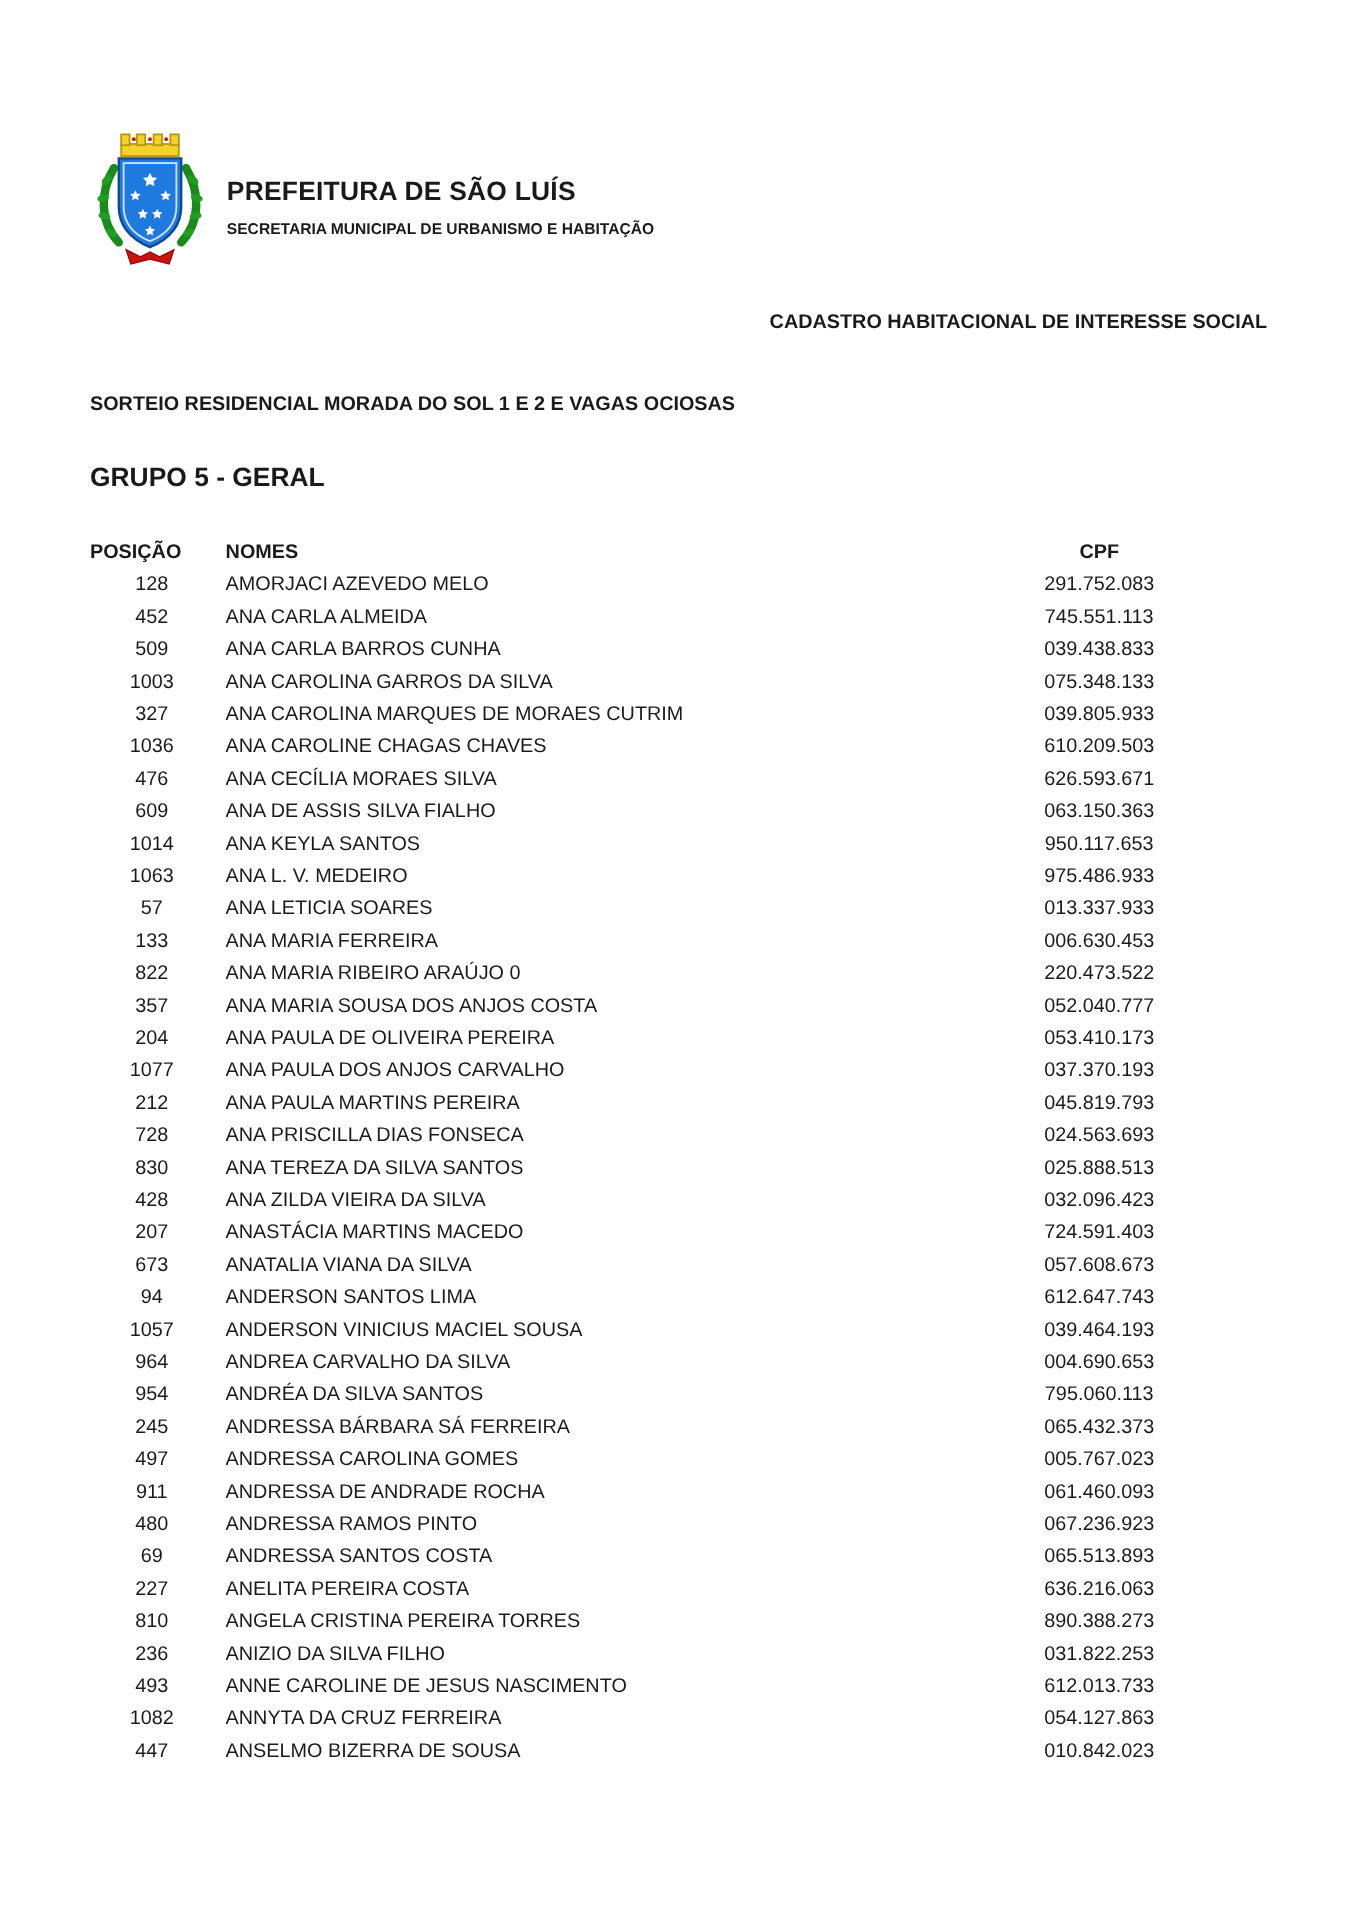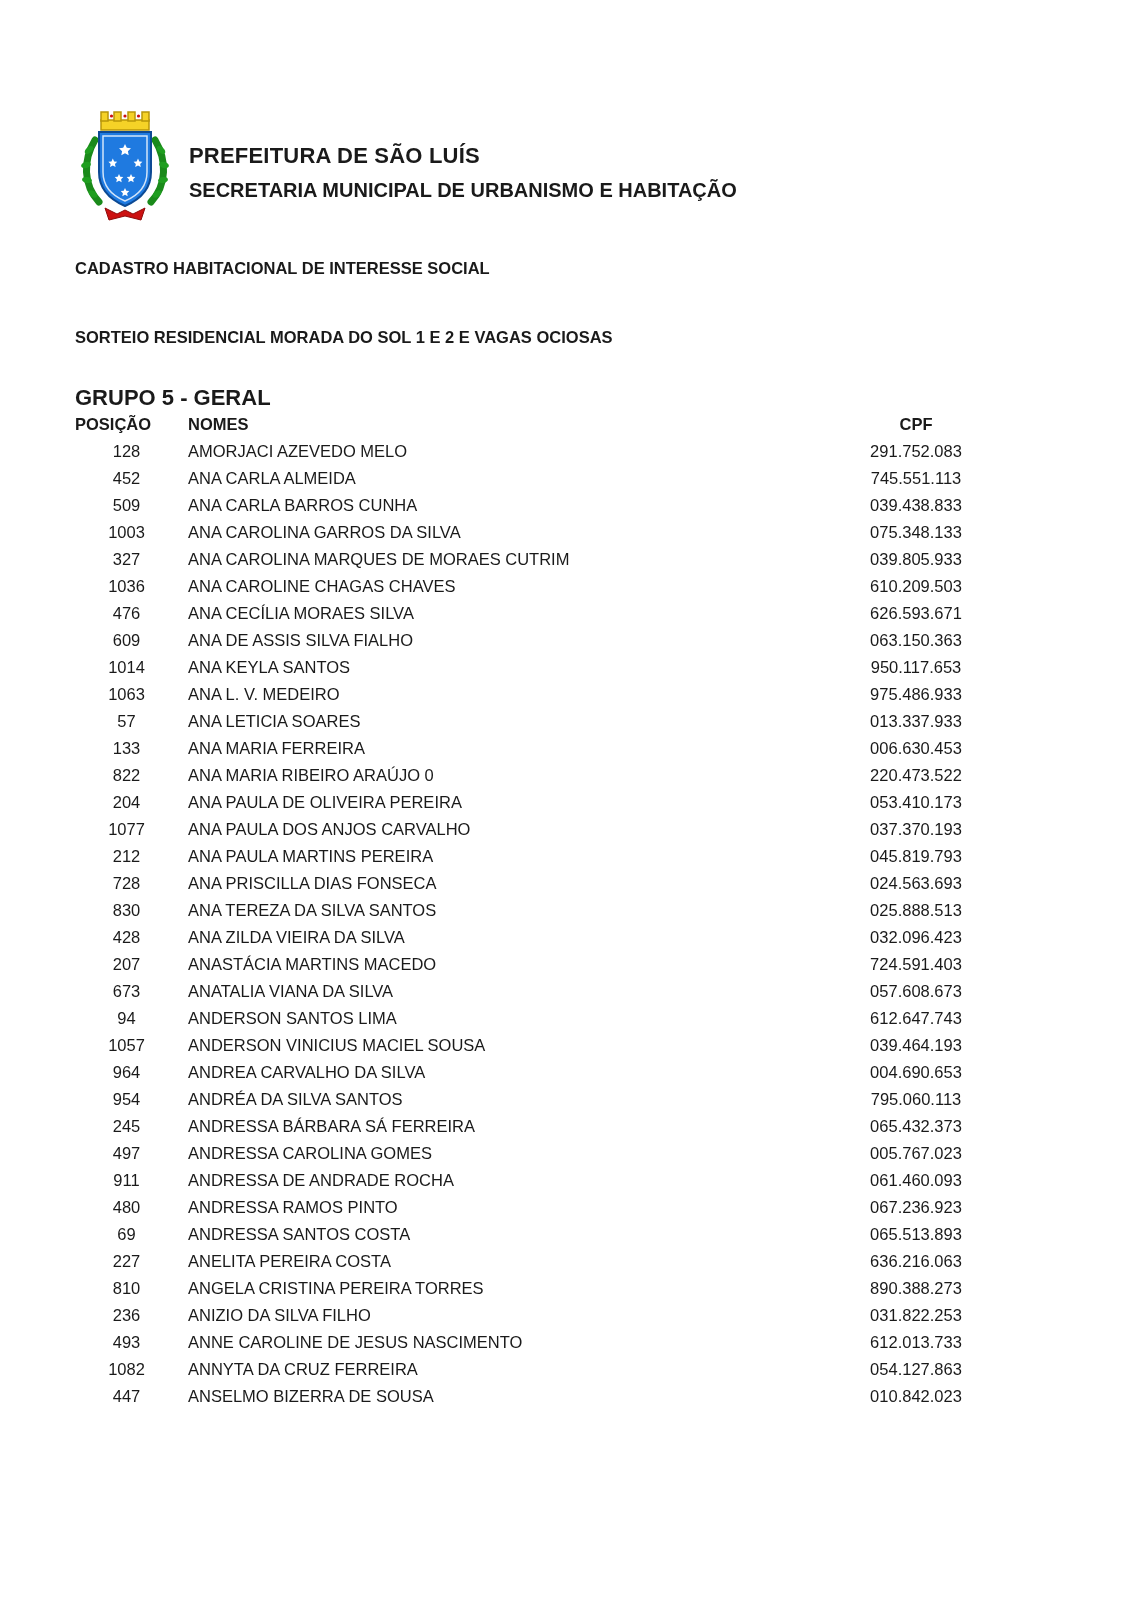--- a/index.html
+++ b/index.html
@@ -29,43 +29,44 @@
     flex: 0 0 auto;
     margin-right: 14px;
   }
   .org-text { padding-top: 10px; }
   .org-name {
     font-size: 22px;
     font-weight: bold;
     letter-spacing: 0.2px;
   }
   .org-dept {
-    font-size: 20px;
+    font-size: 13px;
     font-weight: bold;
     margin-top: 10px;
   }
   .doc-title-1 {
-    text-align: left;
+    text-align: right;
     font-size: 16.5px;
     font-weight: bold;
     margin-top: 34px;
   }
   .doc-title-2 {
     text-align: left;
     font-size: 16.5px;
     font-weight: bold;
     margin-top: 50px;
   }
   .group-title {
     font-size: 22px;
     font-weight: bold;
     margin-top: 38px;
   }
   table.list {
     border-collapse: collapse;
+    margin-top: 36px;
     width: 100%;
     table-layout: fixed;
   }
   table.list th, table.list td {
     font-size: 16.5px;
     line-height: 27px;
     padding: 0;
     vertical-align: top;
     white-space: nowrap;
     overflow: hidden;
@@ -219,20 +220,26 @@
           <td class="col-name">ANA MARIA FERREIRA</td>
           <td class="col-cpf">006.630.453</td>
         </tr>
         <tr>
           <td class="col-pos">822</td>
           <td class="col-gap"></td>
           <td class="col-name">ANA MARIA RIBEIRO ARAÚJO 0</td>
           <td class="col-cpf">220.473.522</td>
         </tr>
         <tr>
+          <td class="col-pos">357</td>
+          <td class="col-gap"></td>
+          <td class="col-name">ANA MARIA SOUSA DOS ANJOS COSTA</td>
+          <td class="col-cpf">052.040.777</td>
+        </tr>
+        <tr>
           <td class="col-pos">204</td>
           <td class="col-gap"></td>
           <td class="col-name">ANA PAULA DE OLIVEIRA PEREIRA</td>
           <td class="col-cpf">053.410.173</td>
         </tr>
         <tr>
           <td class="col-pos">1077</td>
           <td class="col-gap"></td>
           <td class="col-name">ANA PAULA DOS ANJOS CARVALHO</td>
           <td class="col-cpf">037.370.193</td>

